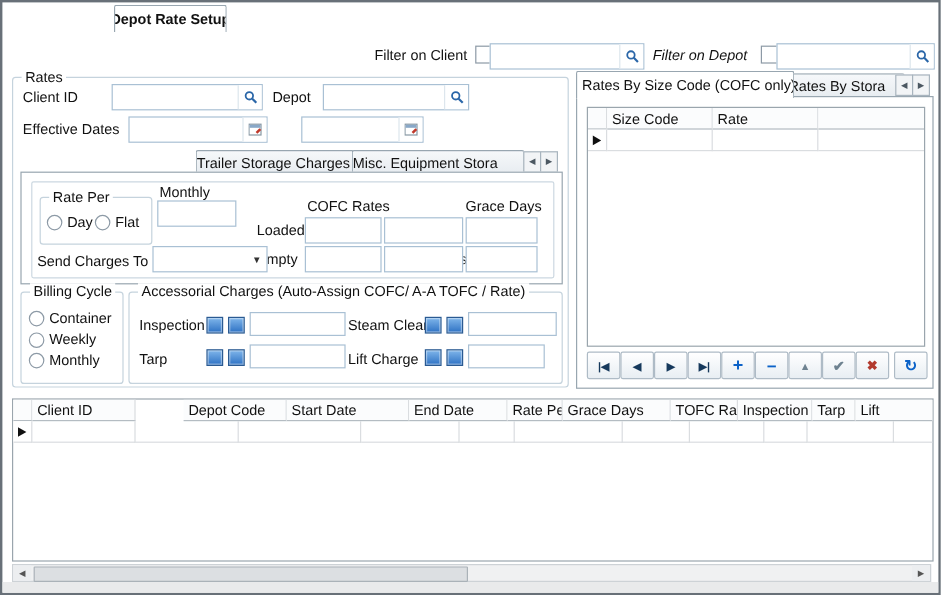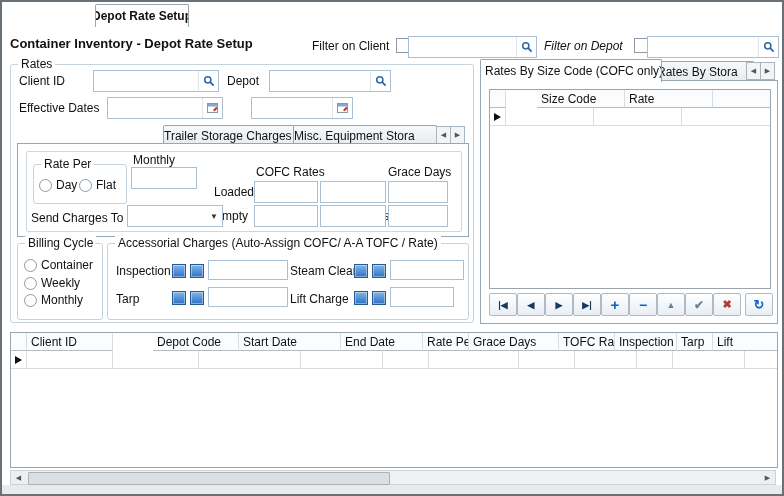--- a/index.html
+++ b/index.html
@@ -48,21 +48,20 @@
 </style>
 </head>
 <body>
 
 <div class="window">
 
   <div class="tab sel bold" style="left:93px;top:2px;width:92px;height:22px;justify-content:center;">
     <span>Depot Rate Setup</span>
   </div>
 
-  <div class="lbl bold" style="left:8px;top:35px;font-size:13px;">Container Inventory - Depot Rate Setup</div>
 
   <div class="lbl" style="left:310px;top:37px;">Filter on Client</div>
   <div class="checkbox" style="left:394px;top:36px;"></div>
   <div class="field" style="left:406px;top:34px;width:127px;">
     <div class="fval"></div>
     <div class="fbtn">
       <svg width="12" height="12" viewBox="0 0 12 12">
           <circle cx="4.8" cy="4.8" r="3.1" fill="none" stroke="#2a66a8" stroke-width="1.5"></circle>
           <line x1="7.2" y1="7.2" x2="10.6" y2="10.6" stroke="#2a66a8" stroke-width="1.8"></line>
         </svg>
@@ -232,21 +231,21 @@
       <span>◀</span>
     </div>
   <div class="tsbtn" style="left:758px;top:60px;">
       <span>▶</span>
     </div>
 
   <div class="tabpanel" style="left:478px;top:78px;width:296px;height:242px;">
     <div class="grid" style="left:8px;top:8px;width:280px;height:198px;">
       <div class="grow ghead">
         <div class="gsel"></div>
-        <div class="gcell" style="width:88px;margin-left:31px;">Size Code</div>
+        <div class="gcell" style="width:88px;">Size Code</div>
         <div class="gcell" style="width:88px;">Rate</div>
         <div class="gfill"></div>
       </div>
       <div class="grow">
         <div class="gsel">
             <span class="rowarrow"></span>
           </div>
         <div class="gcell" style="width:88px;"></div>
         <div class="gcell" style="width:88px;"></div>
         <div class="gfill"></div>

